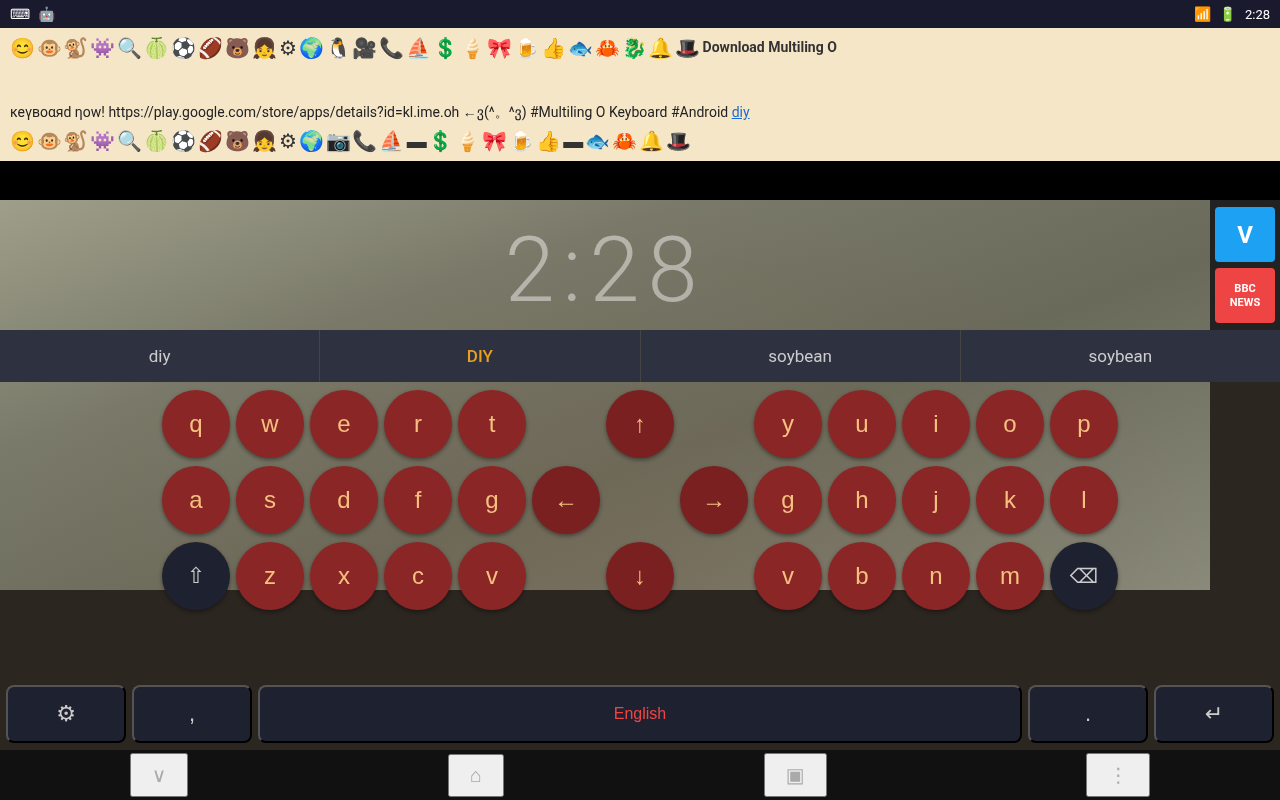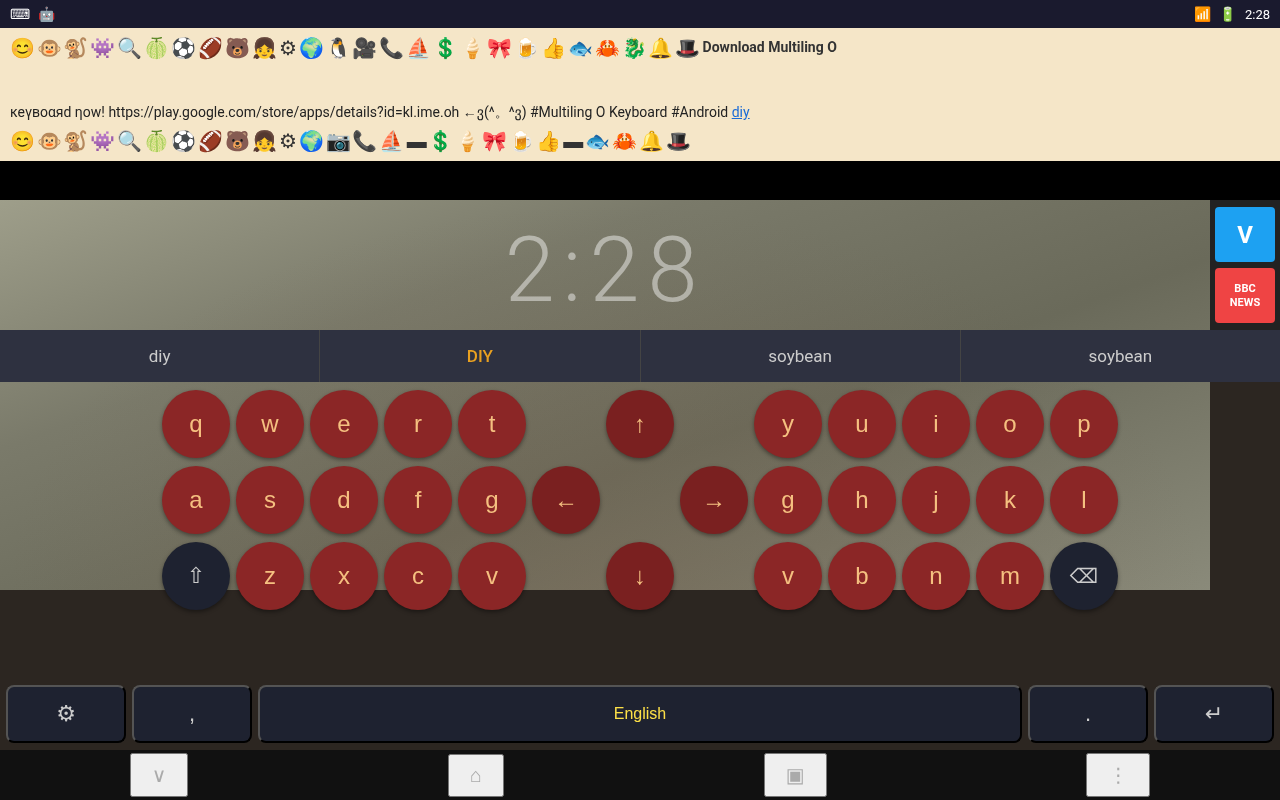--- a/index.html
+++ b/index.html
@@ -189,21 +189,21 @@
       height: 58px;
       border-radius: 8px;
       background: #1e2230;
       color: #ccc;
       display: flex; align-items: center; justify-content: center;
       cursor: pointer;
       font-size: 15px;
     }
     .fn-settings { width: 120px; }
     .fn-comma { width: 120px; font-size: 22px; }
-    .fn-space { flex: 1; font-size: 16px; color: #fde047; }
+    .fn-space { flex: 1; font-size: 16px; color: #ef4444; }
     .fn-period { width: 120px; font-size: 22px; }
     .fn-enter { width: 120px; font-size: 22px; }
 
     
     #nav-bar {
       position: absolute;
       bottom: 0; left: 0; right: 0;
       height: 50px;
       background: #111;
       display: flex; align-items: center; justify-content: space-around;

